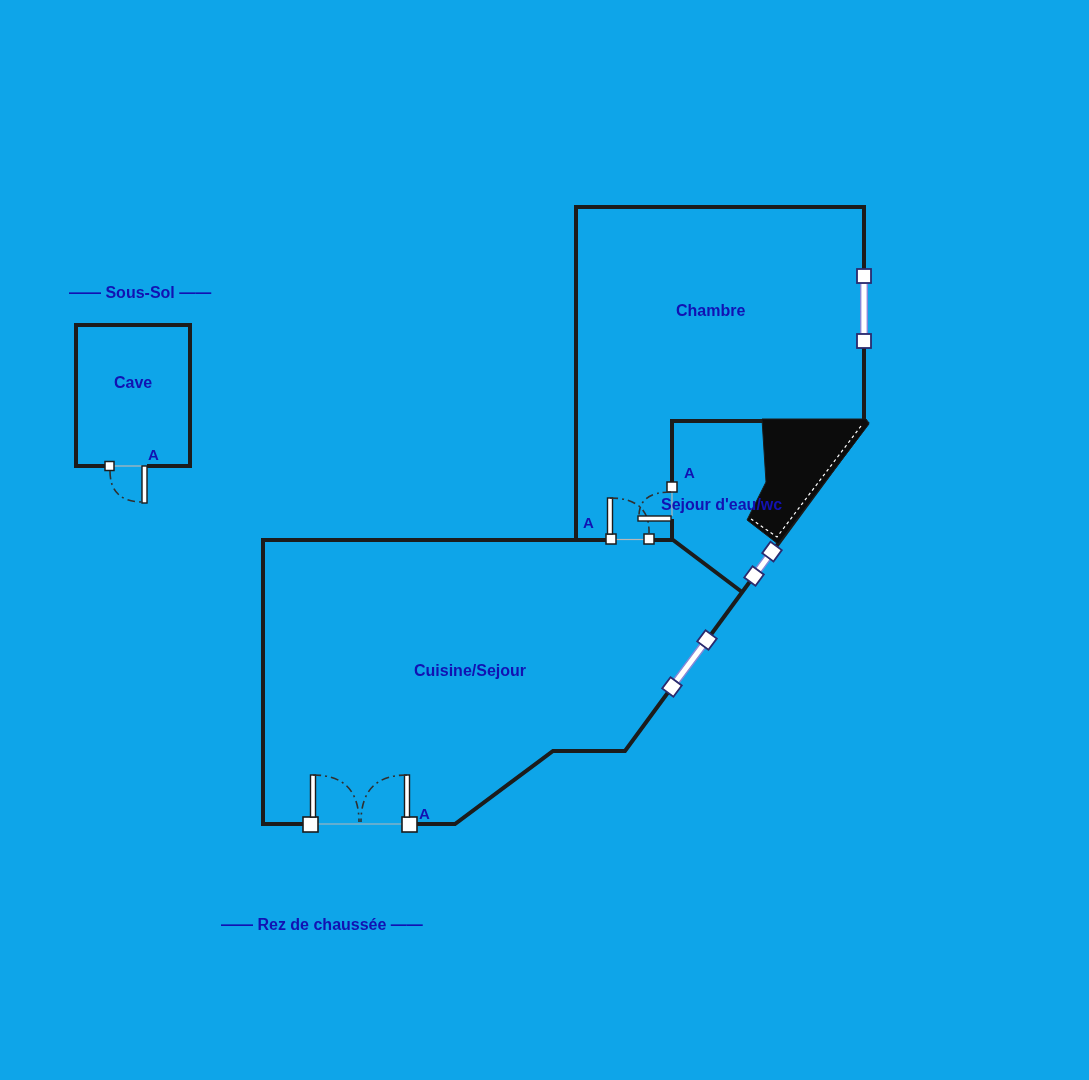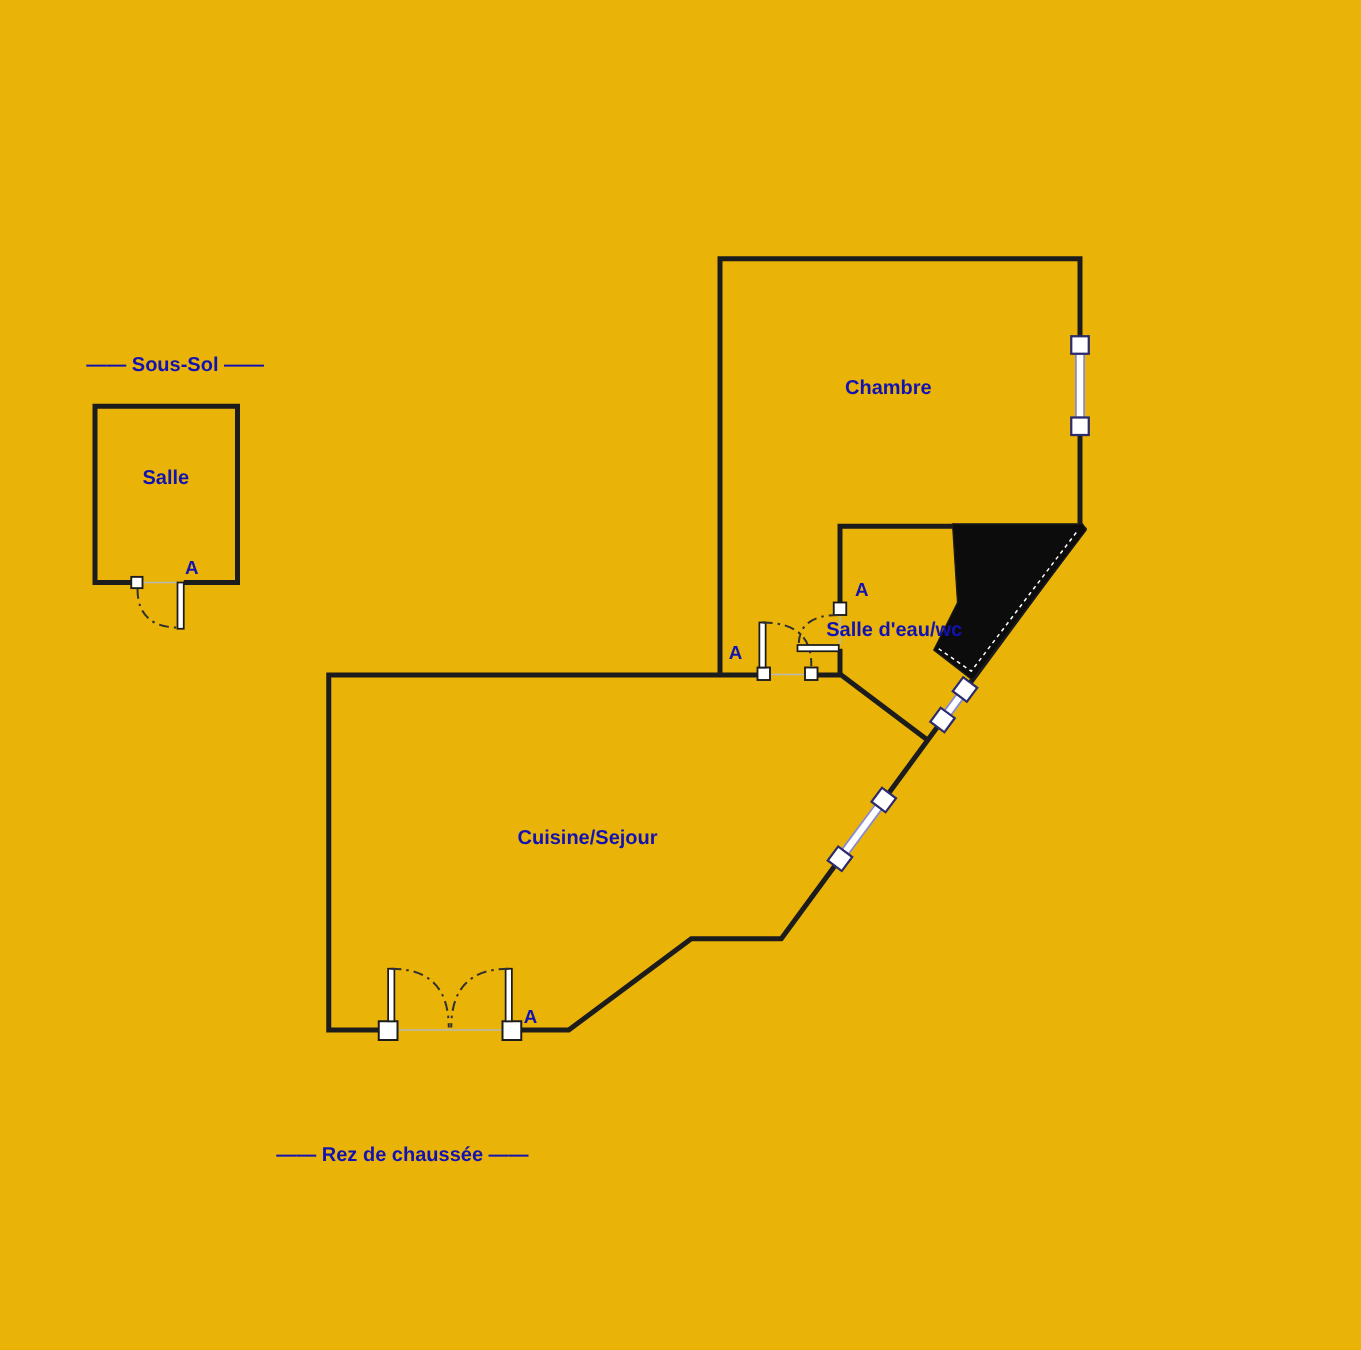--- a/index.html
+++ b/index.html
@@ -1,19 +1,19 @@
 <!DOCTYPE html>
 <html><head>
 <meta charset="utf-8">
 <style>
   html,body{margin:0;padding:0;background:#ffffff;}
   #canvas{
     position:relative;
     width:1089px;height:1080px;
-    background:#eab308;
+    background:#0ea5e9;
     font-family:"Liberation Sans", sans-serif;
     overflow:hidden;
   }
   #plan-svg{position:absolute;left:0;top:0;width:1089px;height:1080px;}
   .lbl{
     position:absolute;
     color:#1212b2;
     font-weight:bold;
     font-size:16px;
     line-height:18px;
@@ -110,31 +110,31 @@
       <rect x="402" y="817" width="15" height="15" fill="#ffffff" stroke="#1c1c1c" stroke-width="1.6"></rect>
       <rect x="310.5" y="775" width="5" height="42" fill="#ffffff" stroke="#1c1c1c" stroke-width="1.4"></rect>
       <rect x="404.5" y="775" width="5" height="42" fill="#ffffff" stroke="#1c1c1c" stroke-width="1.4"></rect>
       <path d="M313,775 Q359,775 359,822" fill="none" stroke="#303030" stroke-width="1.6" stroke-dasharray="8 4 2 4"></path>
       <path d="M407,775 Q361,775 361,822" fill="none" stroke="#303030" stroke-width="1.6" stroke-dasharray="8 4 2 4"></path>
     </g>
   </svg>
 
   <div class="lbl" style="left:69px;top:284px;">—— Sous-Sol ——</div>
 
-  <div class="lbl" style="left:114px;top:374px;">Salle</div>
+  <div class="lbl" style="left:114px;top:374px;">Cave</div>
 
   <div class="marker" style="left:148px;top:447px;">A</div>
 
   <div class="lbl" style="left:676px;top:302px;text-align:center;">Chambre</div>
 
   <div class="marker" style="left:684px;top:465px;">A</div>
 
   <div class="marker" style="left:583px;top:515px;">A</div>
 
-  <div class="lbl" style="left:661px;top:496px;">Salle d'eau/wc</div>
+  <div class="lbl" style="left:661px;top:496px;">Sejour d'eau/wc</div>
 
   <div class="lbl" style="left:375px;top:662px;margin-left:39px;">Cuisine/Sejour</div>
 
   <div class="marker" style="left:419px;top:806px;">A</div>
 
   <div class="lbl" style="left:221px;top:916px;">—— Rez de chaussée ——</div>
 
 </div>
 
 </body></html>

